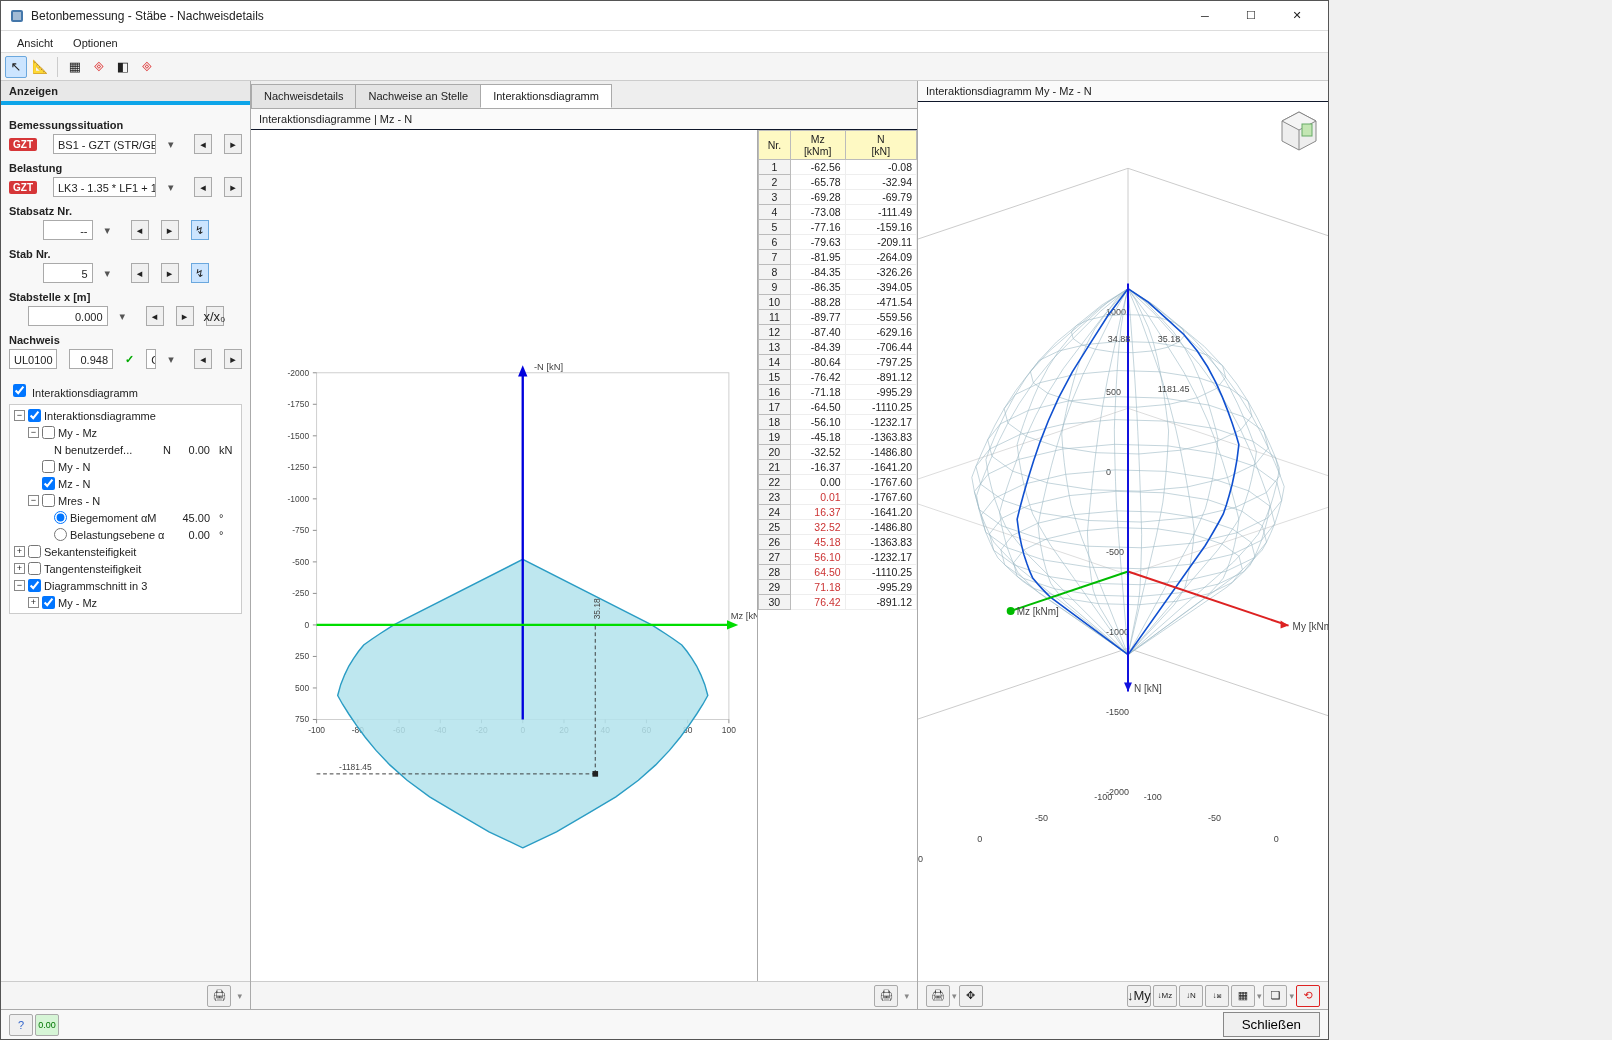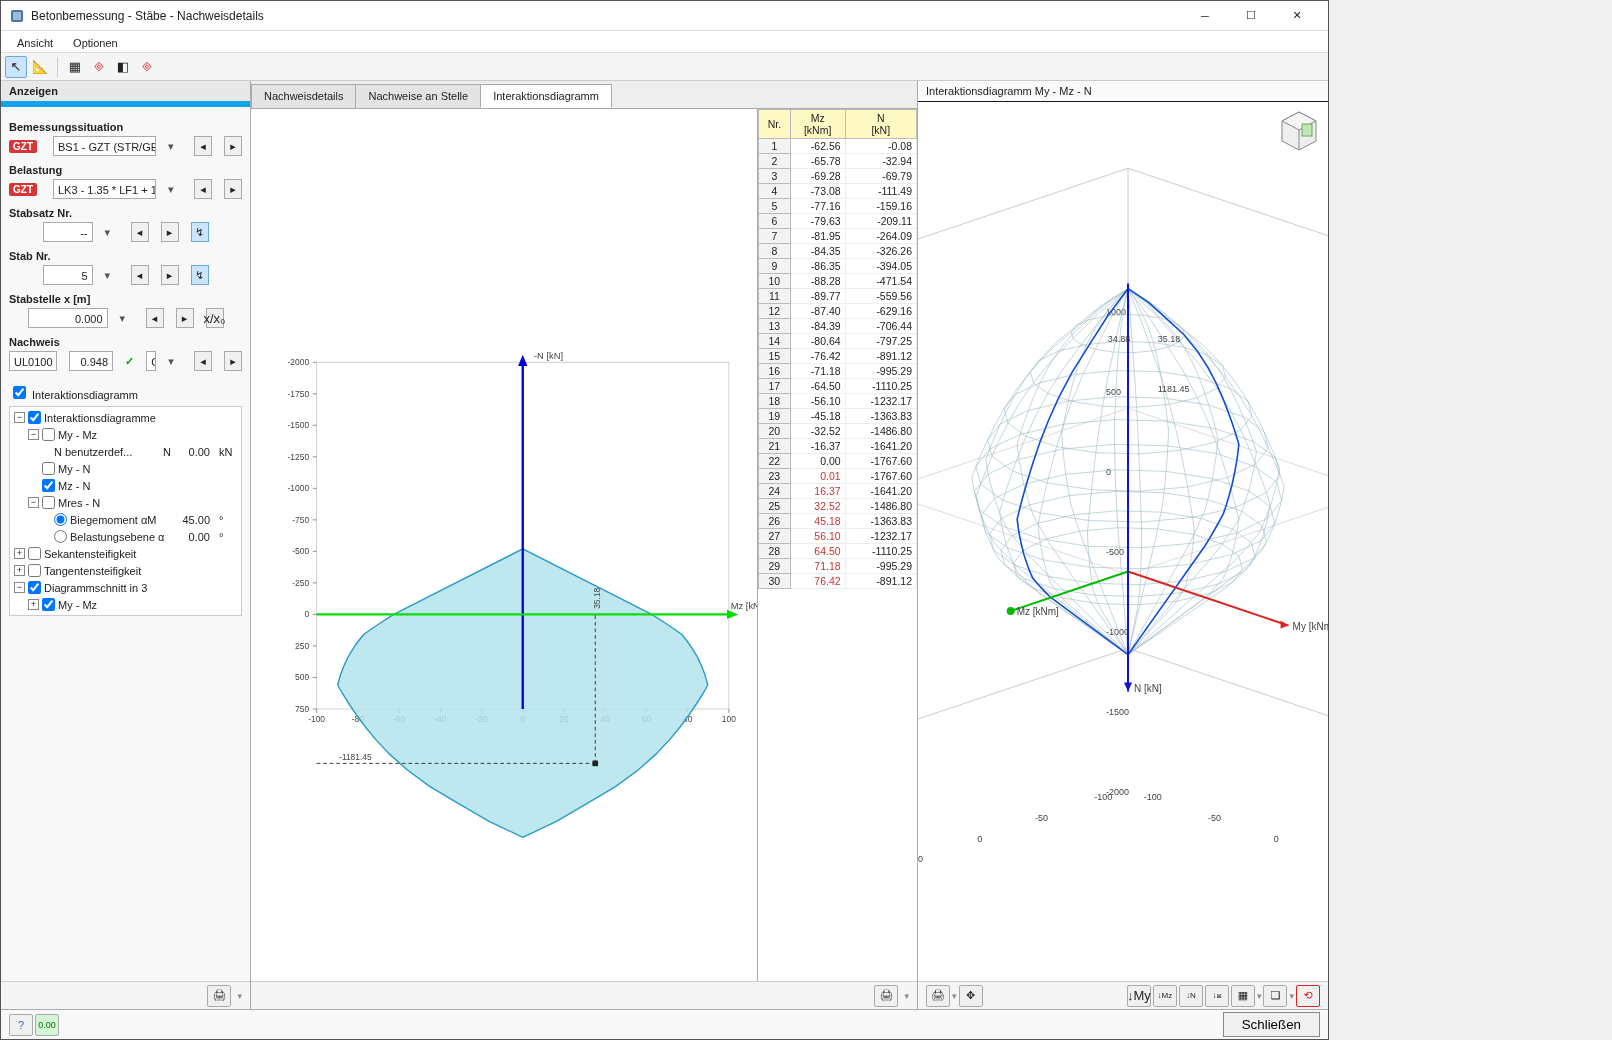--- a/index.html
+++ b/index.html
@@ -10,21 +10,21 @@
 .titlebar .title { flex:1; font-size:12px; }
 .winbtn { width:46px; height:29px; display:flex; align-items:center; justify-content:center; cursor:pointer; }
 .menubar { height:22px; display:flex; padding:0 6px; border-bottom:1px solid #ddd;align-items:flex-end; }
 .menubar div { padding:3px 10px; cursor:pointer; }
 .toolbar { height:28px; display:flex; align-items:center; padding:0 4px; gap:2px; background:#f5f5f5; border-bottom:1px solid #ccc; }
 .tbtn { width:22px; height:22px; display:flex; align-items:center; justify-content:center; border:1px solid transparent; border-radius:2px; cursor:pointer; font-size:13px; }
 .tbtn.active { background:#cce5ff; border-color:#6ba8de; }
 .tsep { width:1px; height:20px; background:#ccc; margin:0 4px; }
 .body { flex:1; display:flex; overflow:hidden; }
 .sidepane { width:250px; border-right:1px solid #aaa; display:flex; flex-direction:column; background:#f8f8f8; }
-.panehead { background:#e8e8e8; border-bottom:6px solid #0ea5e9; padding:4px 8px; font-weight:bold; font-size:11px; }
+.panehead { background:#e8e8e8; border-bottom:4px solid #0ea5e9; padding:4px 8px; font-weight:bold; font-size:11px; }
 .sidecontent { flex:1; overflow:auto; padding:6px 8px; }
 .grp-label { font-weight:bold; font-size:11px; margin-top:8px; margin-bottom:3px; }
 .badge { display:inline-block; background:#d63638; color:#fff; font-size:10px; padding:1px 4px; border-radius:2px; margin-right:4px; font-weight:bold; }
 .combo { display:flex; align-items:center; gap:12px;justify-content:center; }
 .combo-field { flex:1; background:#fff; border:1px solid #aaa; padding:2px 4px; height:20px; line-height:16px; font-size:11px; overflow:hidden; white-space:nowrap; }
 .btn-nav { width:18px; height:20px; background:#f0f0f0; border:1px solid #aaa; display:flex; align-items:center; justify-content:center; cursor:pointer; }
 .btn-nav.active { background:#cce5ff; border-color:#6ba8de; }
 .tree { margin-top:4px; font-size:11px; }
 .tree-row { display:flex; align-items:center; height:17px; gap:3px; }
 .tree-row input[type=checkbox] { margin:0; }
@@ -228,20 +228,21 @@
         <span style="font-size:9px;color:#888">▾</span>
       </div>
     </div>
 
     <div class="main">
       <div class="tabs">
         <div class="tab">Nachweisdetails</div>
         <div class="tab">Nachweise an Stelle</div>
         <div class="tab active">Interaktionsdiagramm</div>
       </div>
+      <div class="charttitle">Interaktionsdiagramme | Mz - N</div>
       <div class="main-body">
         <div class="chart2d">
           <svg id="chart2d-svg" viewBox="0 0 540 430">
               <rect x="70" y="20" width="440" height="370" fill="none" stroke="#ccc"></rect>
               <line x1="70" y1="390" x2="70" y2="394" stroke="#888"></line>
               <text class="tick" x="70" y="404" text-anchor="middle">-100</text>
               <line x1="114" y1="390" x2="114" y2="394" stroke="#888"></line>
               <text class="tick" x="114" y="404" text-anchor="middle">-80</text>
               <line x1="158" y1="390" x2="158" y2="394" stroke="#888"></line>
               <text class="tick" x="158" y="404" text-anchor="middle">-60</text>

